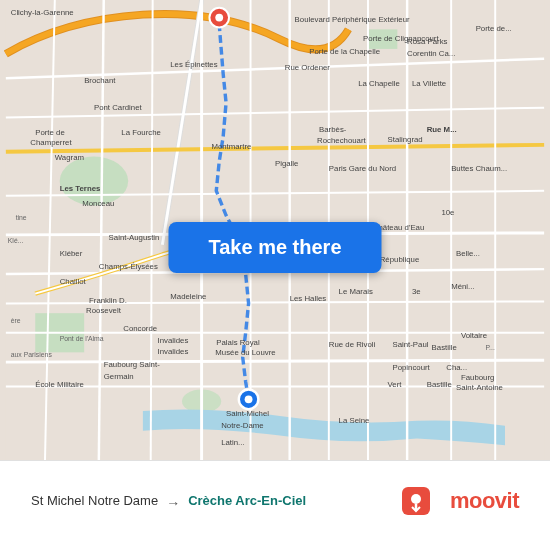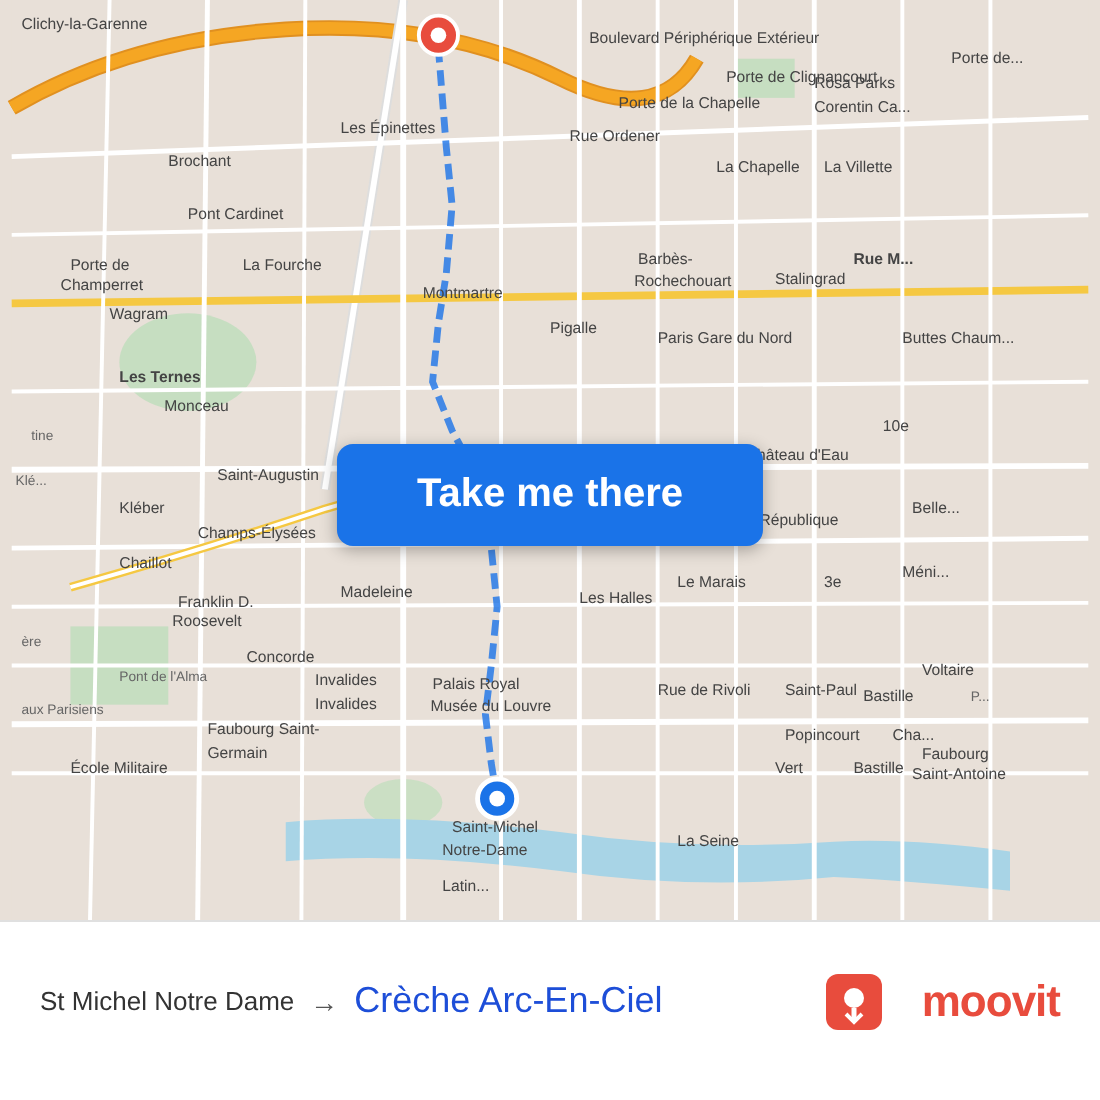--- a/index.html
+++ b/index.html
@@ -40,42 +40,42 @@
       z-index: 10;
     }
     
     #bottom-bar {
       width: 550px;
       height: 80px;
       background: #fff;
       display: flex;
       align-items: center;
       justify-content: space-between;
-      padding: 0 20px;
+      padding: 0 31px;
       border-top: 1px solid #e0e0e0;
     }
     #route-info {
       display: flex;
       align-items: center;
       gap: 8px;
       flex: 1;
     }
     #origin-text {
       font-size: 13px;
       color: #333;
       font-weight: 500;
     }
     #arrow-icon {
       font-size: 14px;
       color: #555;
     }
     #destination-text {
-      font-size: 18px;
-      color: #1d4ed8;
-      font-weight: 400;
+      font-size: 13px;
+      color: #0f766e;
+      font-weight: 700;
     }
     #copyright-text {
       font-size: 9px;
       color: #888;
       position: absolute;
       bottom: 82px;
       left: 6px;
     }
     #moovit-logo {
       display: flex;

